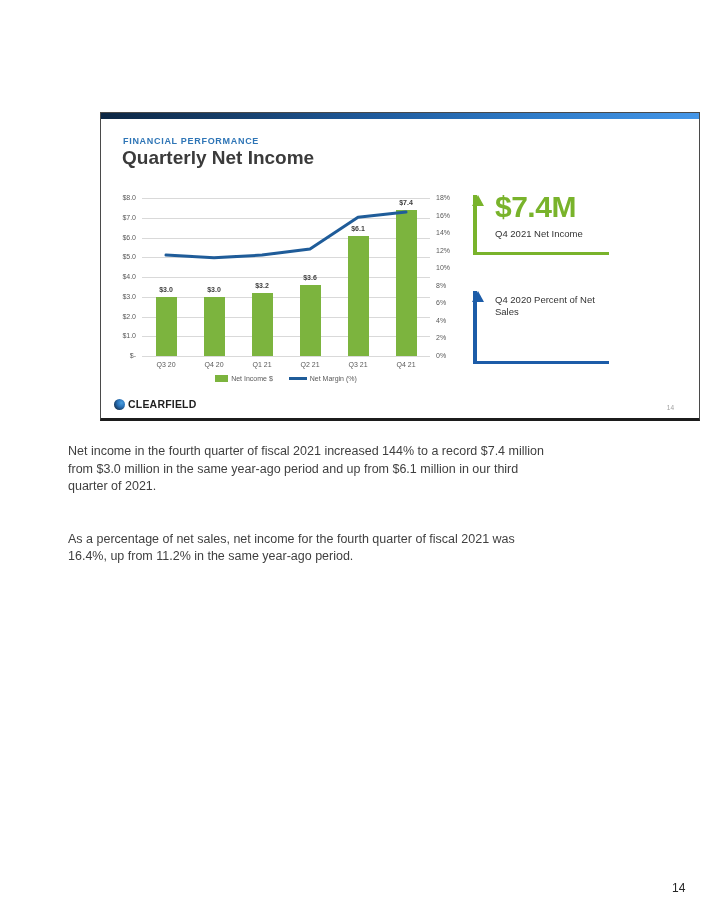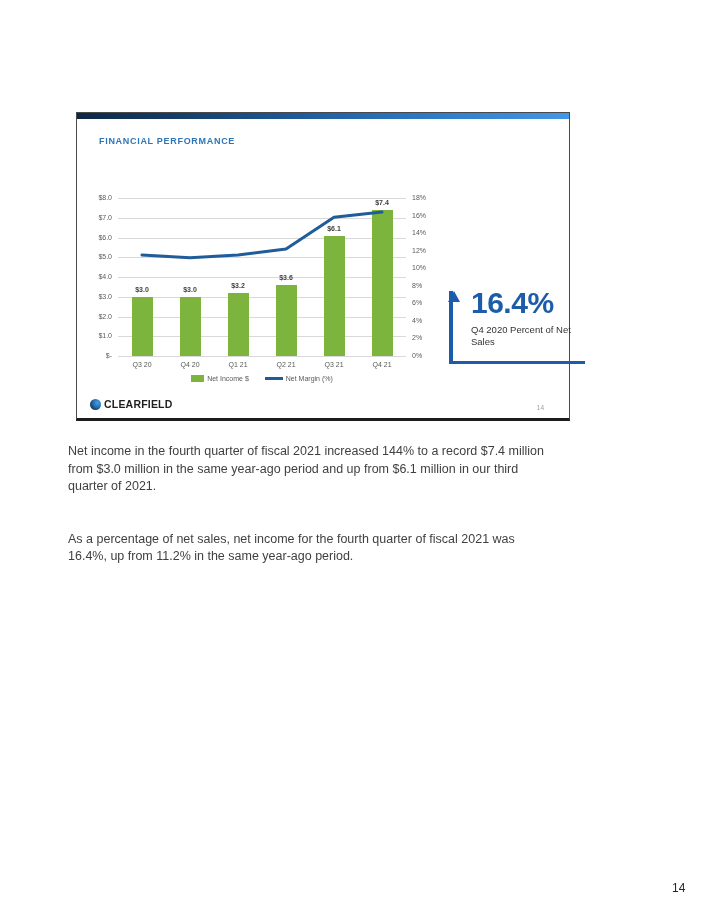--- a/index.html
+++ b/index.html
@@ -1,19 +1,19 @@
 <!DOCTYPE html>
 <html><head>
 <meta charset="utf-8">
 <style>
   * { margin:0; padding:0; box-sizing:border-box; }
   html,body { width:704px; height:911px; background:#ffffff; font-family:"Liberation Sans", sans-serif; position:relative; overflow:hidden; }
 
   
-  .slide { position:absolute; left:76px; top:112px; width:494px; height:309px; background:#ffffff;
+  .slide { position:absolute; left:100px; top:112px; width:600px; height:309px; background:#ffffff;
            border:1px solid #4a4a4a; border-bottom:3px solid #1c1c1c; }
   .topbar { position:absolute; left:0; top:0; width:100%; height:6px;
             background:linear-gradient(90deg,#0d2744 0%,#173f6b 22%,#1f5a9b 45%,#2e7bc8 72%,#4496e8 100%); }
   .eyebrow { position:absolute; left:22px; top:23px; font-size:9px; font-weight:bold; color:#2e75b6; letter-spacing:0.7px; }
   .slide-title { position:absolute; left:21px; top:34px; font-size:19px; font-weight:bold; color:#3b3b3b; }
 
   
   .chart { position:absolute; left:16px; top:85px; width:344px; height:185px; }
   .yl { position:absolute; left:0; top:0; width:19px; height:158px; }
   .yl .ytick { position:absolute; right:0; font-size:7px; color:#595959; line-height:8px; white-space:nowrap; }
@@ -58,20 +58,21 @@
               color:#3f3f3f; white-space:pre-line; }
   .para2 { margin-top:17.5px; }
   .doc-pagenum { position:absolute; left:672px; top:881px; font-size:12px; color:#262626; }
 </style>
 </head>
 <body>
 
 <div class="slide">
   <div class="topbar"></div>
   <div class="eyebrow">FINANCIAL PERFORMANCE</div>
+  <div class="slide-title">Quarterly Net Income</div>
 
   <div class="chart">
     <div class="yl">
         <div class="ytick" style="top: -4px;">$8.0</div>
         <div class="ytick" style="top: 15.75px;">$7.0</div>
         <div class="ytick" style="top: 35.5px;">$6.0</div>
         <div class="ytick" style="top: 55.25px;">$5.0</div>
         <div class="ytick" style="top: 75px;">$4.0</div>
         <div class="ytick" style="top: 94.75px;">$3.0</div>
         <div class="ytick" style="top: 114.5px;">$2.0</div>
@@ -129,27 +130,36 @@
           <div class="swatch square" style="background: rgb(124, 180, 62);"></div>
           <div class="legend-label">Net Income $</div>
         </div>
         <div class="legend-item">
           <div class="swatch line" style="background: rgb(31, 92, 153);"></div>
           <div class="legend-label">Net Margin (%)</div>
         </div>
       </div>
   </div>
 
+  <div class="callout co-green">
+    <div class="axis-v bg-green">
+      <div class="arrowhead bh-green"></div>
+    </div>
+    <div class="co-content">
+      <div class="co-value green">$7.4M</div>
+      <div class="co-caption">Q4 2021 Net Income</div>
+    </div>
+    <div class="axis-h bg-green"></div>
+  </div>
 
   <div class="callout co-blue">
     <div class="axis-v bg-blue">
       <div class="arrowhead bh-blue"></div>
     </div>
     <div class="co-content">
-      <div class="co-value blue">16.4%</div>
       <div class="co-caption">Q4 2020 Percent of Net
 Sales</div>
     </div>
     <div class="axis-h bg-blue"></div>
   </div>
 
   <div class="logo">
     <div class="logo-globe"></div>
     <div class="logo-text">CLEARFIELD</div>
   </div>

